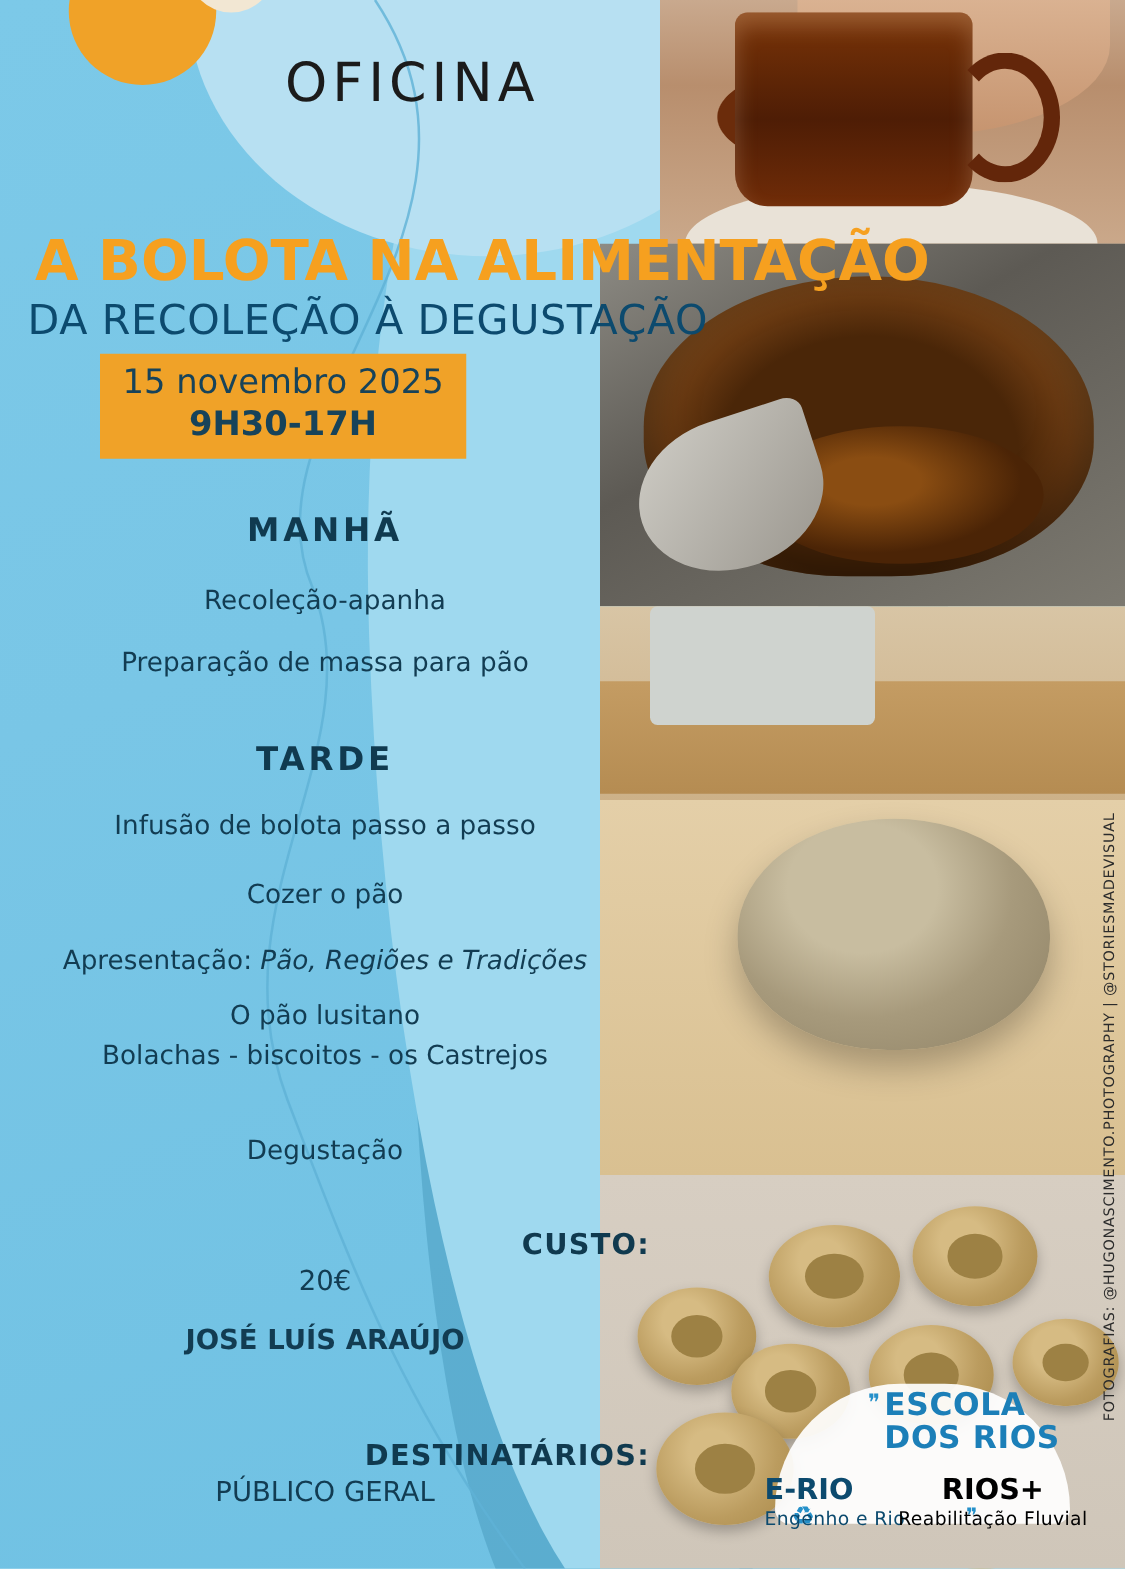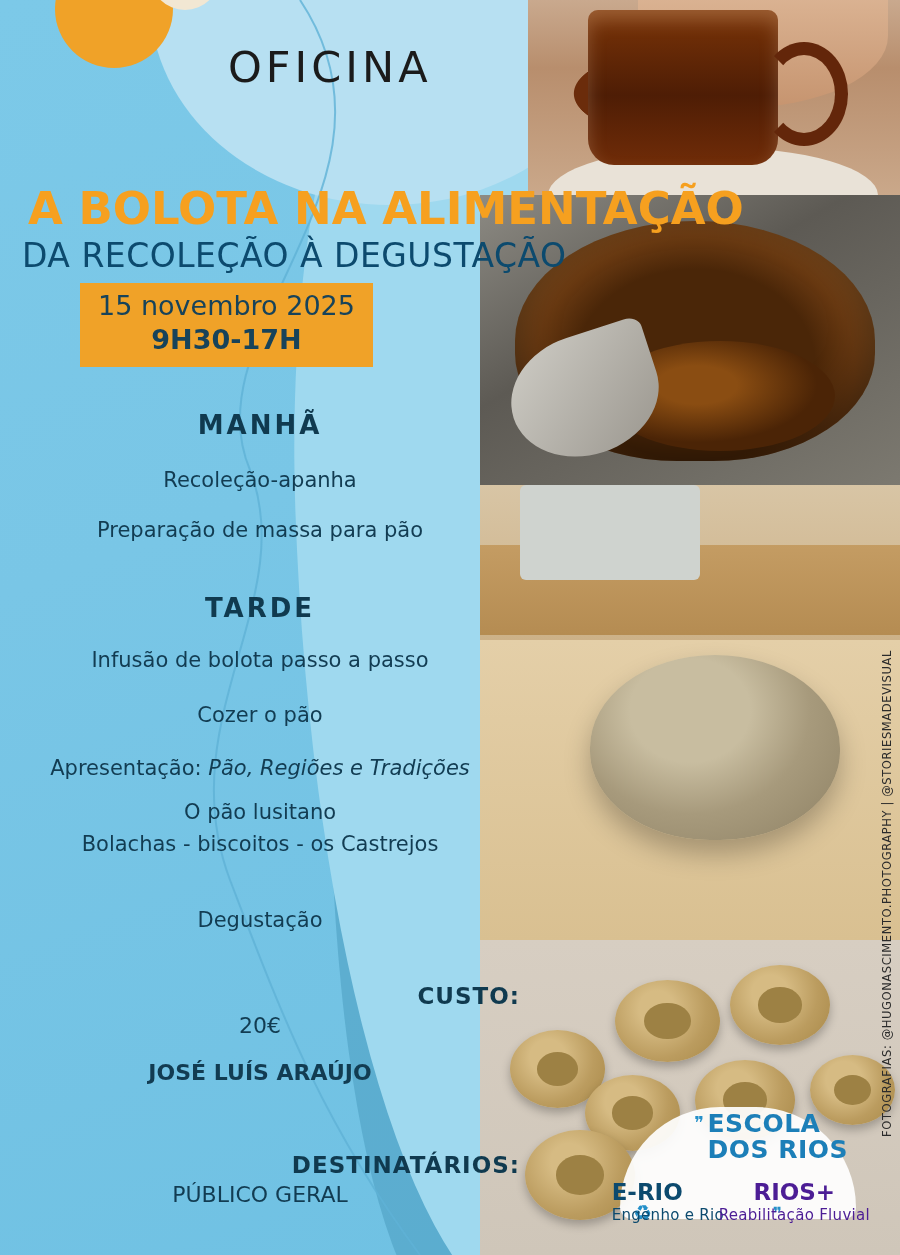--- a/index.html
+++ b/index.html
@@ -335,21 +335,21 @@
   }
   .erio small, .riosplus small {
     display: block;
     font-size: 15px;
     font-weight: normal;
     letter-spacing: .3px;
   }
   .riosplus {
     position: absolute;
     right: 30px; bottom: 28px;
-    color: #4c1d95;
+    color: #000000;
     font-weight: bold;
     font-size: 23px;
     line-height: 23px;
     text-align: center;
   }
   .logo-mark {
     position: absolute;
     color: #2590c9;
     font-size: 21px;
   }

